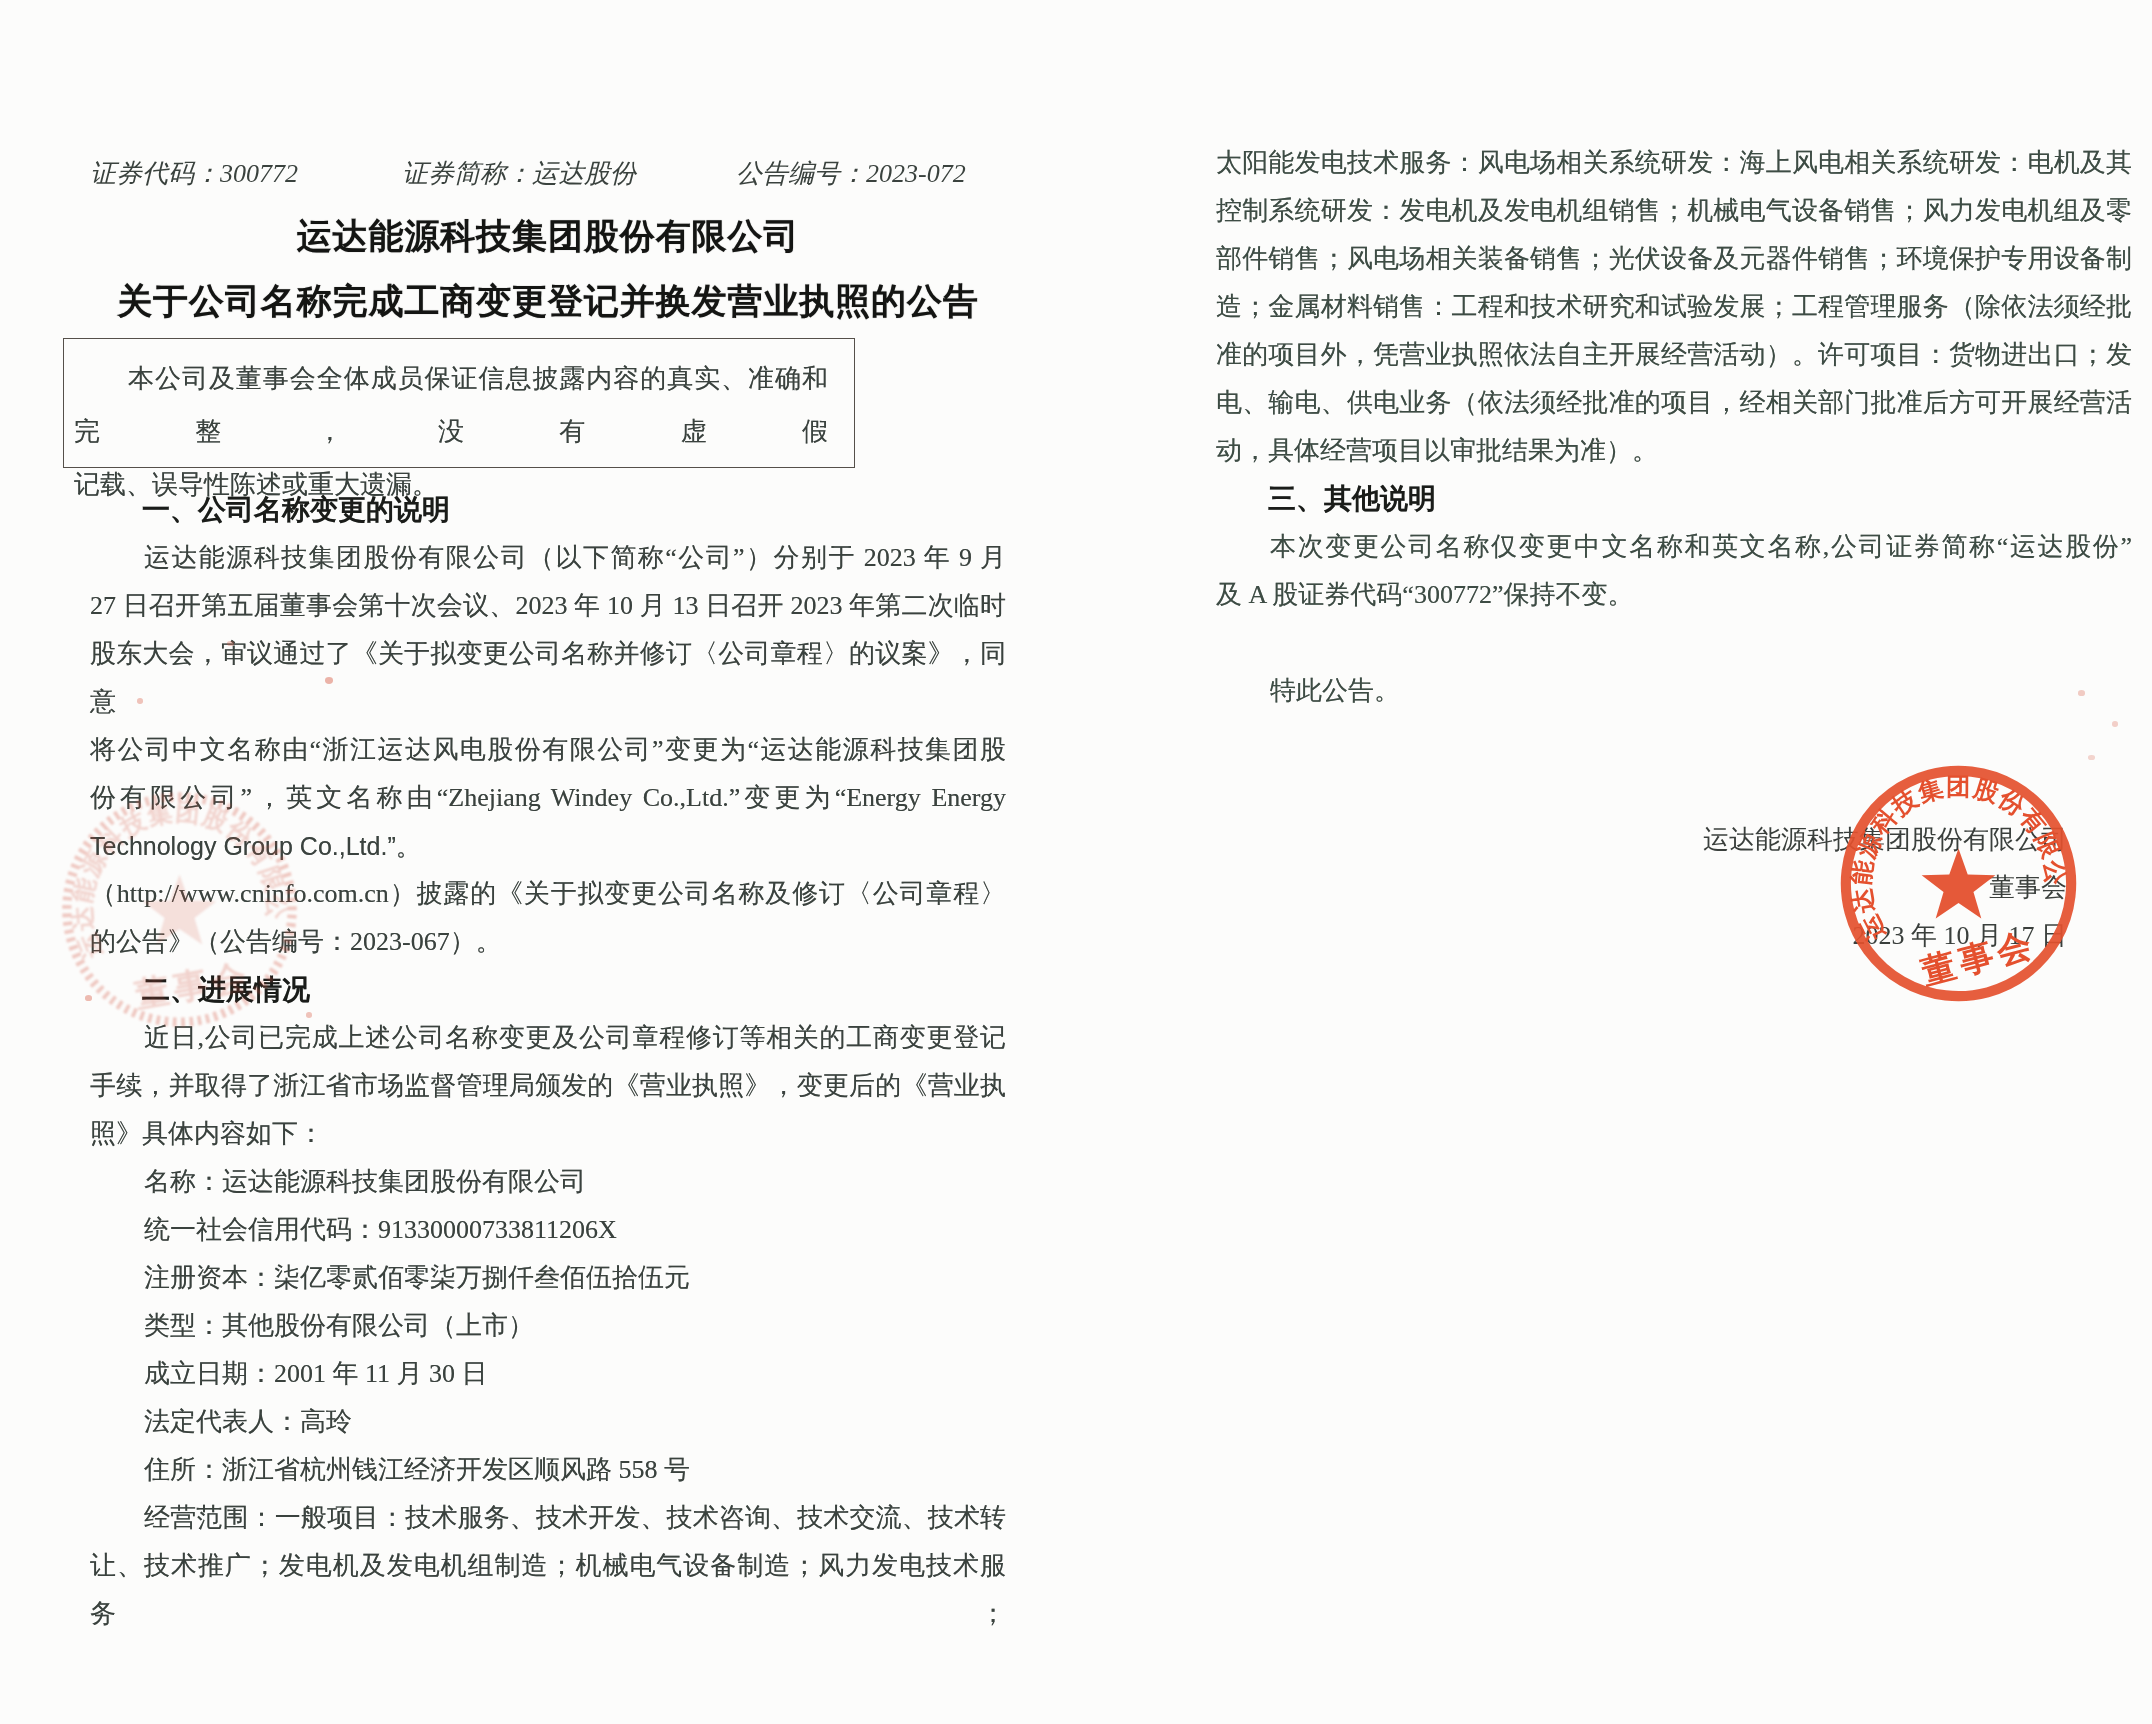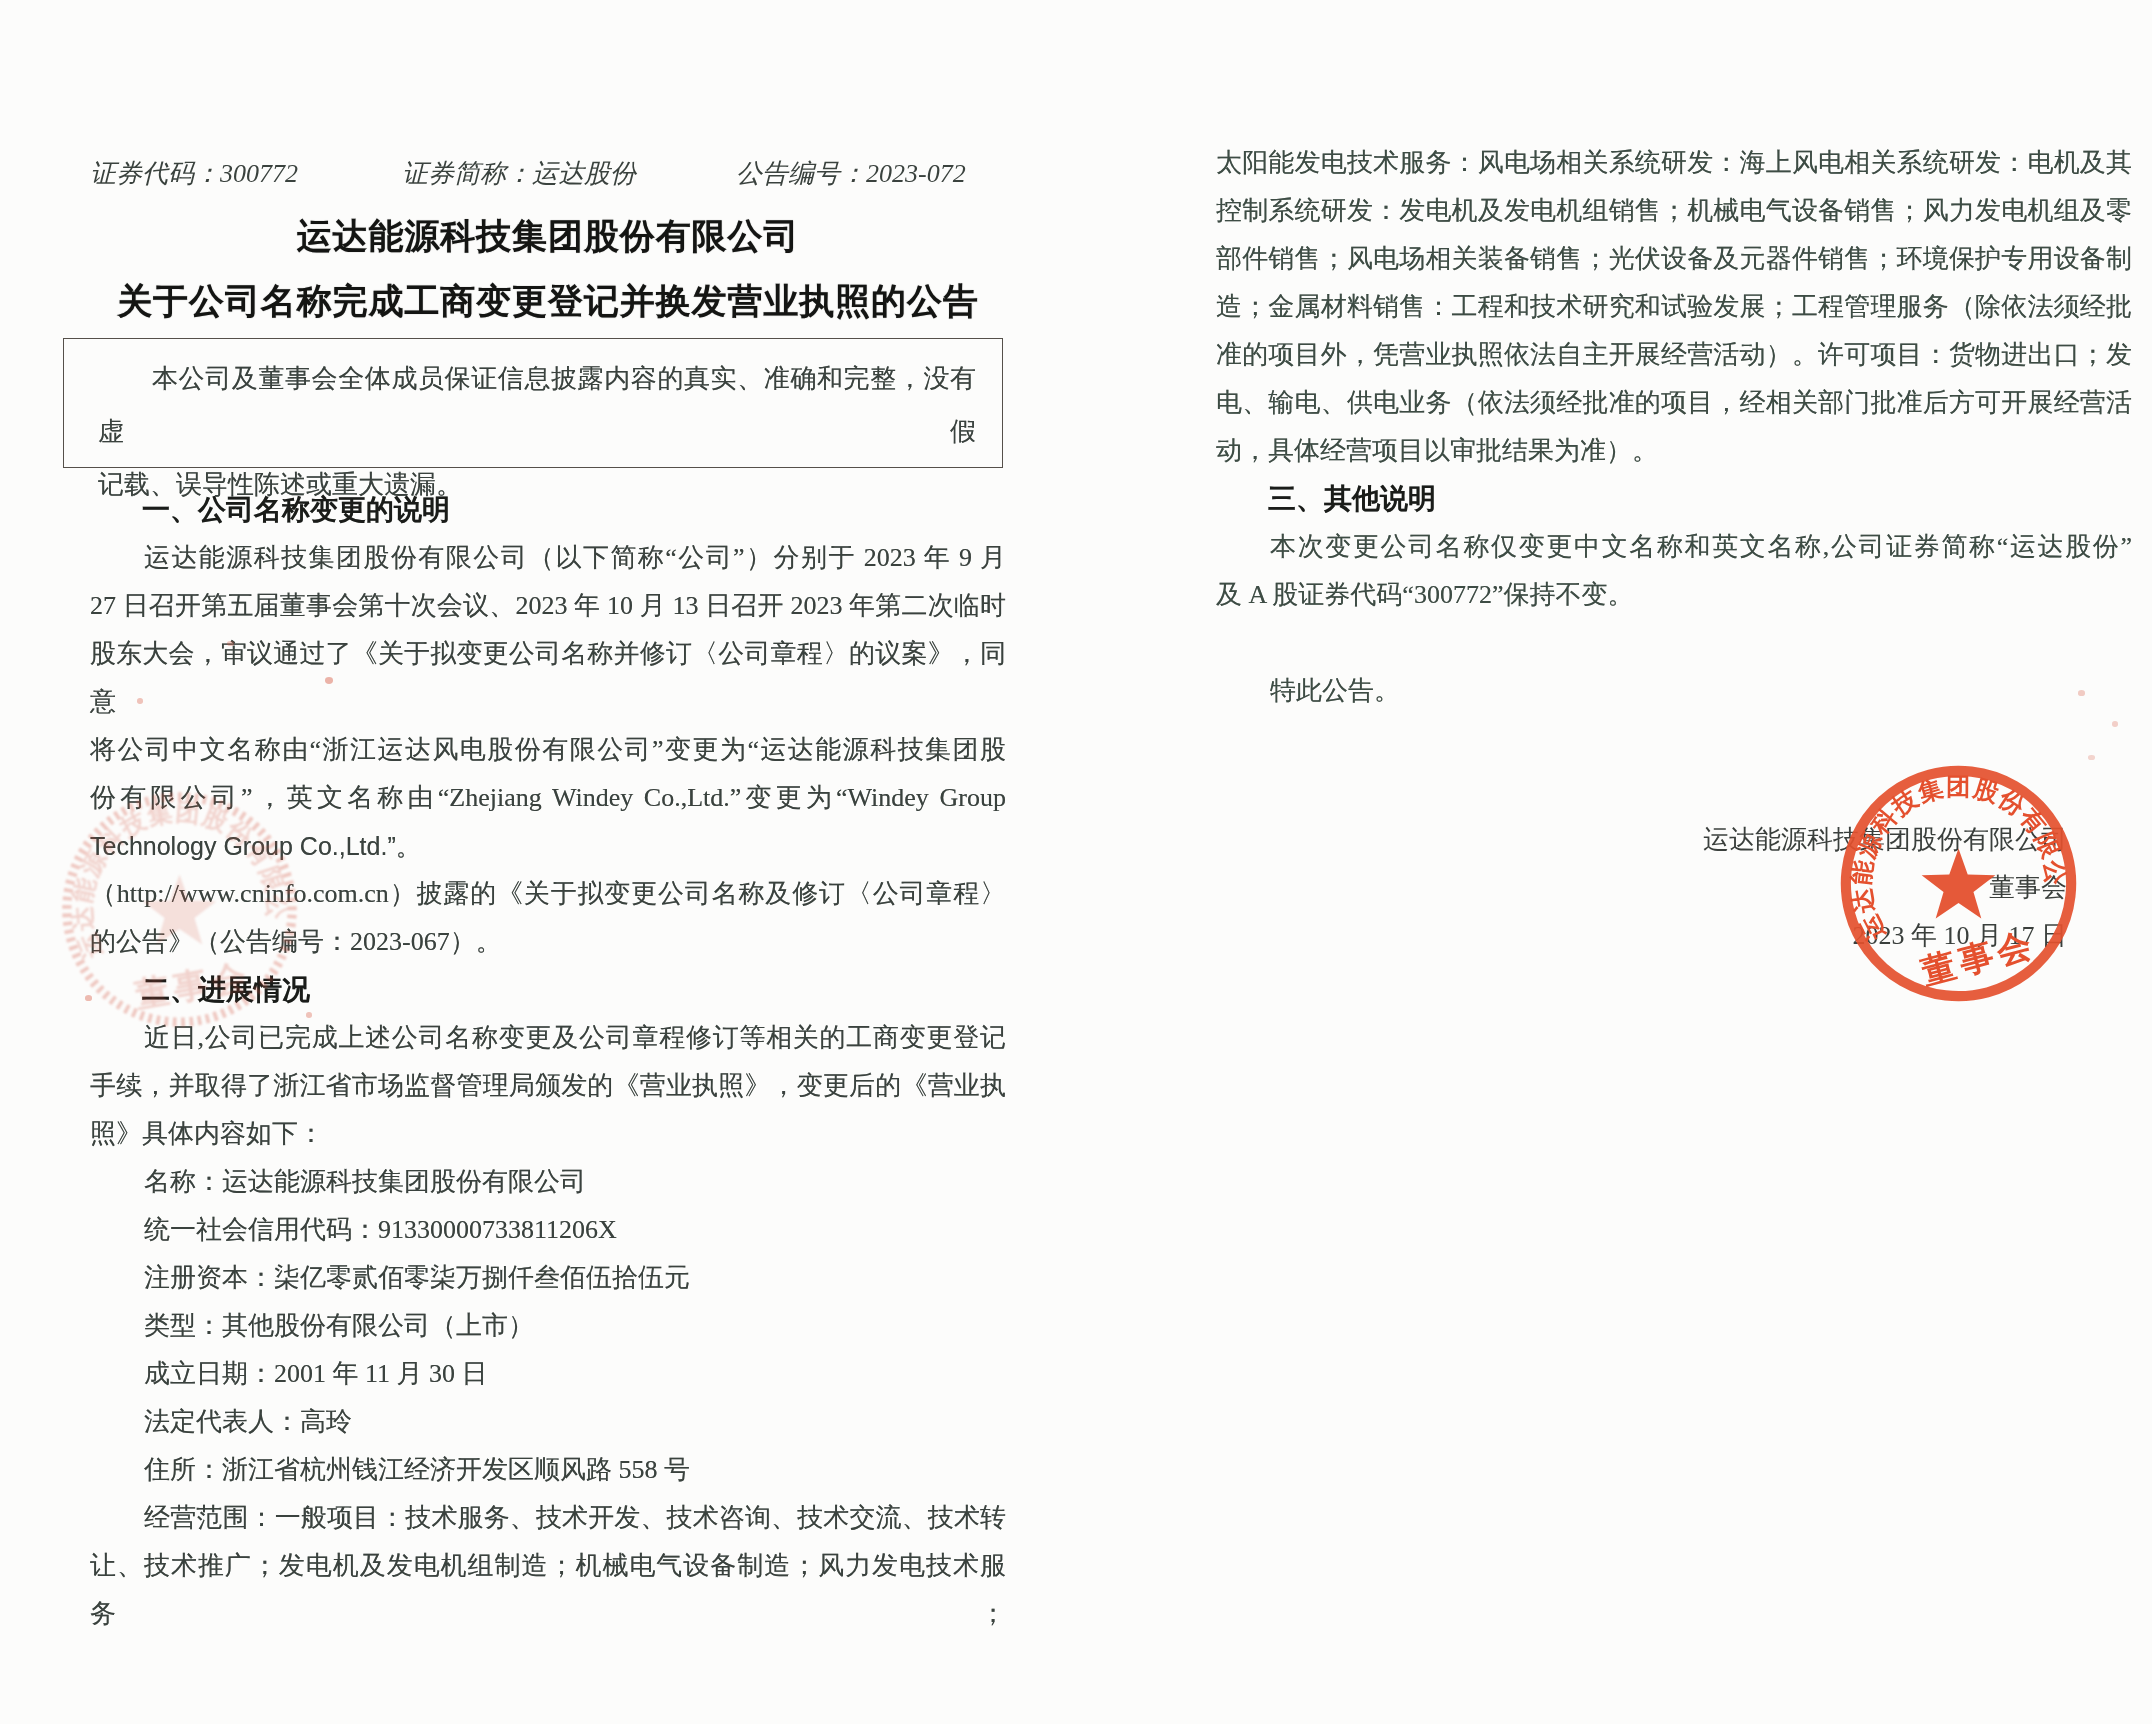--- a/index.html
+++ b/index.html
@@ -38,23 +38,23 @@
     position:absolute;left:90px;width:916px;text-align:center;
     font-family:"Liberation Sans","DejaVu Sans",sans-serif;
     font-weight:700;color:#141513;font-size:35px;line-height:42px;
     letter-spacing:0.9px;white-space:nowrap;
     text-shadow:0 0 0.9px rgba(20,21,19,0.5);
   }
   #title-company{top:215px;}
   #title-subject{top:280px;}
   
   #disclaimer-box{
-    position:absolute;left:63px;top:338px;width:940px;height:130px;
+    position:absolute;left:63px;top:338px;width:792px;height:130px;
     border:1.8px solid #55504a;box-sizing:border-box;
-    padding:13px 26px 0 34px;
+    padding:13px 26px 0 10px;
   }
   #disclaimer-box .line{line-height:53px;min-height:53px;}
   
   #left-flow{position:absolute;left:90px;top:486px;width:916px;}
   #right-flow{position:absolute;left:1216px;top:139px;width:916px;color:#3d4c44;}
   
   #signature-block{
     position:absolute;right:85px;top:816px;text-align:right;
     font-size:26px;line-height:48px;color:#3a3f3c;
   }
@@ -88,21 +88,21 @@
       <div class="line i j">本公司及董事会全体成员保证信息披露内容的真实、准确和完整，没有虚假</div>
       <div class="line">记载、误导性陈述或重大遗漏。</div>
     </div>
 
   <div id="left-flow">
       <div class="line h">一、公司名称变更的说明</div>
       <div class="line i j">运达能源科技集团股份有限公司（以下简称“公司”）分别于 2023 年 9 月</div>
       <div class="line j">27 日召开第五届董事会第十次会议、2023 年 10 月 13 日召开 2023 年第二次临时</div>
       <div class="line j">股东大会，审议通过了《关于拟变更公司名称并修订〈公司章程〉的议案》，同意</div>
       <div class="line j">将公司中文名称由“浙江运达风电股份有限公司”变更为“运达能源科技集团股</div>
-      <div class="line j">份有限公司”，英文名称由“Zhejiang Windey Co.,Ltd.”变更为“Windey Group</div>
+      <div class="line j">份有限公司”，英文名称由“Zhejiang Windey Co.,Ltd.”变更为“Energy Energy</div>
       <div class="line m">Technology Group Co.,Ltd.”。</div>
       <div class="line j">（http://www.cninfo.com.cn）披露的《关于拟变更公司名称及修订〈公司章程〉</div>
       <div class="line">的公告》（公告编号：2023-067）。</div>
       <div class="line h">二、进展情况</div>
       <div class="line i j">近日,公司已完成上述公司名称变更及公司章程修订等相关的工商变更登记</div>
       <div class="line j">手续，并取得了浙江省市场监督管理局颁发的《营业执照》，变更后的《营业执</div>
       <div class="line">照》具体内容如下：</div>
       <div class="line i">名称：运达能源科技集团股份有限公司</div>
       <div class="line i">统一社会信用代码：91330000733811206X</div>
       <div class="line i">注册资本：柒亿零贰佰零柒万捌仟叁佰伍拾伍元</div>

